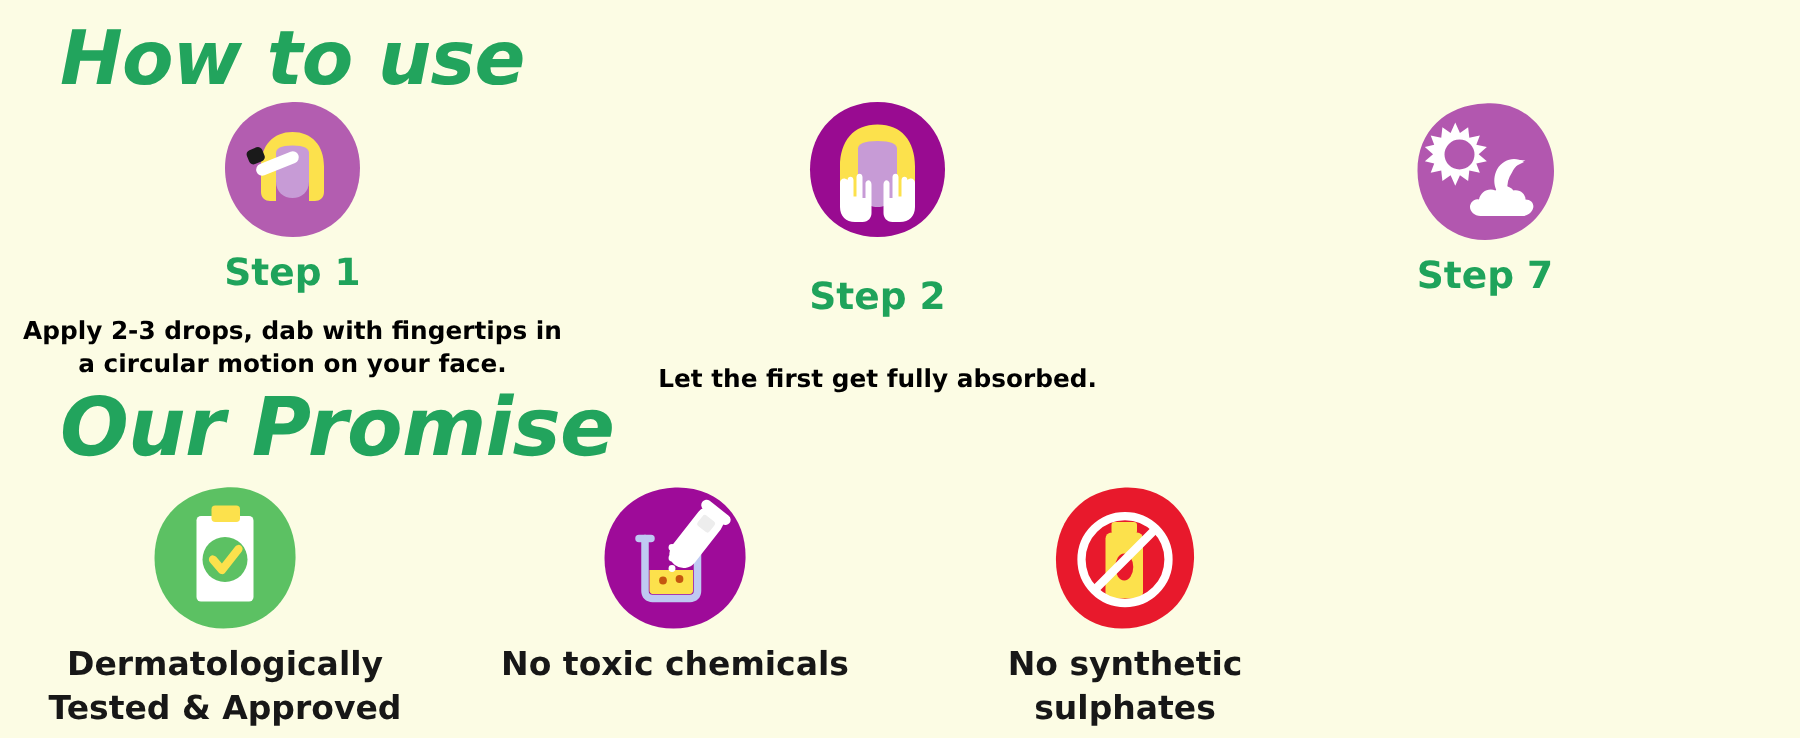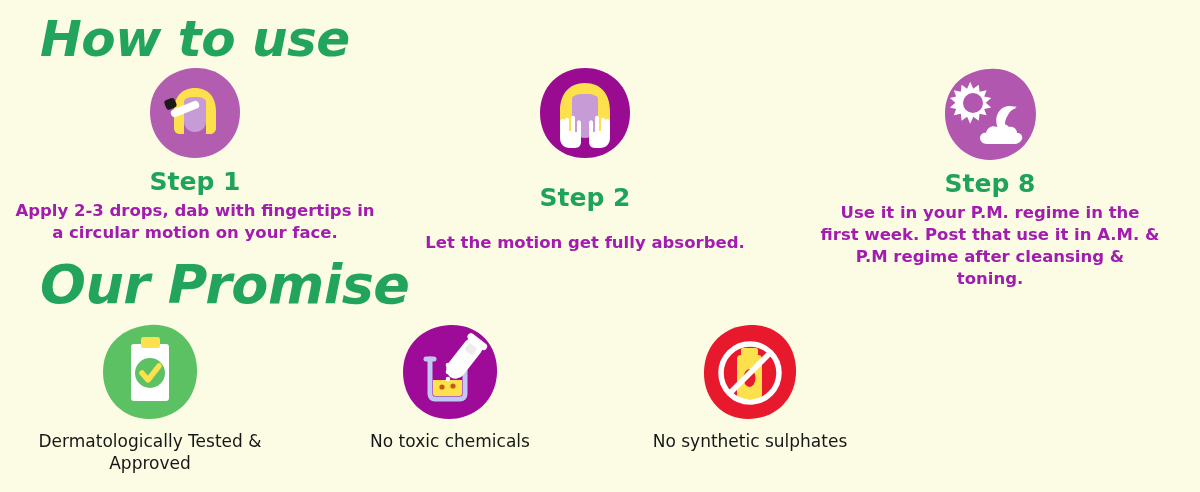--- a/index.html
+++ b/index.html
@@ -74,25 +74,25 @@
 
   .step-title {
     margin-top: 8px;
     font-family: "DejaVu Sans", sans-serif;
     font-weight: bold;
     font-size: 25px;
     color: #1FA35B;
     line-height: 1.1;
   }
   .step-desc {
-    margin-top: 4px;
+    margin-top: 14px;
     font-family: "DejaVu Sans", sans-serif;
     font-weight: bold;
     font-size: 16.5px;
-    color: #a21caf;
+    color: #000000;
     line-height: 1.35;
     max-width: 360px;
   }
   .step-3 .step-desc { max-width: 340px; }
 
   
   .promise-row {
     position: absolute;
     left: 0;
     top: 322px;
@@ -103,22 +103,22 @@
   .promise {
     width: 300px;
     display: flex;
     flex-direction: column;
     align-items: center;
     text-align: center;
   }
   .promise-label {
     margin-top: 8px;
     font-family: "DejaVu Sans", sans-serif;
-    font-weight: normal;
-    font-size: 17px;
+    font-weight: bold;
+    font-size: 22px;
     color: #171717;
     line-height: 1.3;
     max-width: 250px;
   }
 </style>
 </head>
 <body>
 
 <div class="canvas">
 
@@ -152,42 +152,41 @@
           <path d="M47 17 C63 17 72 28 72 45 L72 68 C72 73 68 76 64 76 L59 76 L59 42 L35 42 L35 76 L30 76 C26 76 22 73 22 68 L22 45 C22 28 31 17 47 17 Z" fill="#FCE14C"></path>
 
           <path d="M34 33 C34 30 38 28 47 28 C56 28 60 30 60 33 L60 58 C60 67 54 72 47 72 C40 72 34 67 34 58 Z" fill="#C79BD6"></path>
 
           <path d="M27 54 C25 52 22 53 22 56 L22 72 C22 78 26 82 32 82 L37 82 C41 82 43 79 43 76 L43 57 C43 54 40 53 39 56 L39 66 L37 66 L37 52 C37 49 33 49 33 52 L33 65 L31 65 L31 54 C31 51 27 51 27 54 Z" fill="#FFFFFF"></path>
 
           <path d="M67 54 C69 52 72 53 72 56 L72 72 C72 78 68 82 62 82 L57 82 C53 82 51 79 51 76 L51 57 C51 54 54 53 55 56 L55 66 L57 66 L57 52 C57 49 61 49 61 52 L61 65 L63 65 L63 54 C63 51 67 51 67 54 Z" fill="#FFFFFF"></path>
         </svg>
       </div>
       <div class="step-title">Step 2</div>
-      <div class="step-desc">Let the motion get fully absorbed.</div>
+      <div class="step-desc">Let the first get fully absorbed.</div>
     </div>
 
     <div class="step step-3">
       <div class="blob">
         <svg width="96" height="96" viewBox="0 0 96 96">
           <path d="M48 3 C75 1 94 22 94 48 C94 74 74 94 48 94 C23 94 3 74 3 48 C3 21 22 4 48 3 Z" fill="#B257AF"></path>
 
           <g fill="#FFFFFF">
             <path d="M31 15 L35 24 L42 19 L43 28 L52 26 L49 34 L58 36 L51 42 L58 48 L49 50 L52 58 L43 56 L42 65 L35 60 L31 69 L27 60 L20 65 L19 56 L10 58 L13 50 L5 48 L12 42 L5 36 L13 34 L10 26 L19 28 L20 19 L27 24 Z" transform="translate(4,4) scale(0.78)"></path>
           </g>
           <circle cx="31" cy="37" r="11" fill="#B257AF"></circle>
           <circle cx="31" cy="37" r="11" fill="none" stroke="#FFFFFF" stroke-width="2"></circle>
 
           <path d="M74 42 C68 38 60 40 56 47 C52 55 55 64 62 67 C58 58 60 49 68 45 C70 44 72 43 74 42 Z" fill="#FFFFFF"></path>
           <path d="M75 41 C66 39 57 45 56 55 C55 64 61 71 69 72 C62 66 61 56 66 49 C68 45 71 42 75 41 Z" fill="#FFFFFF"></path>
 
           <path d="M45 78 C41 78 38 75 38 72 C38 69 41 66 44 67 C45 62 50 59 55 61 C58 57 64 57 67 61 C71 60 75 63 75 67 C79 67 81 70 80 73 C79 76 76 78 73 78 Z" fill="#FFFFFF"></path>
         </svg>
       </div>
-      <div class="step-title">Step 8</div>
-      <div class="step-desc">Use it in your P.M. regime in the first week. Post that  use it in A.M. &amp; P.M regime after cleansing &amp; toning.</div>
+      <div class="step-title">Step 7</div>
     </div>
   </div>
 
   <div class="section-heading" id="heading-promise">Our Promise</div>
 
   <div class="promise-row">
 
     <div class="promise">
       <div class="blob">
         <svg width="100" height="100" viewBox="0 0 100 100">

